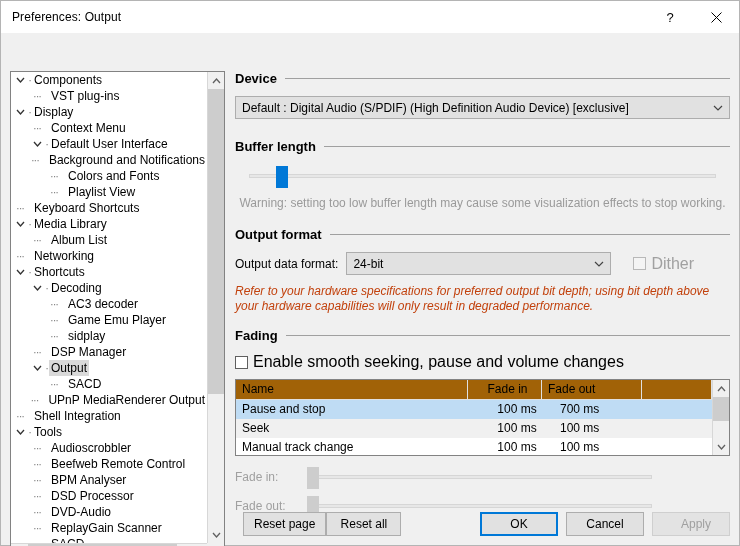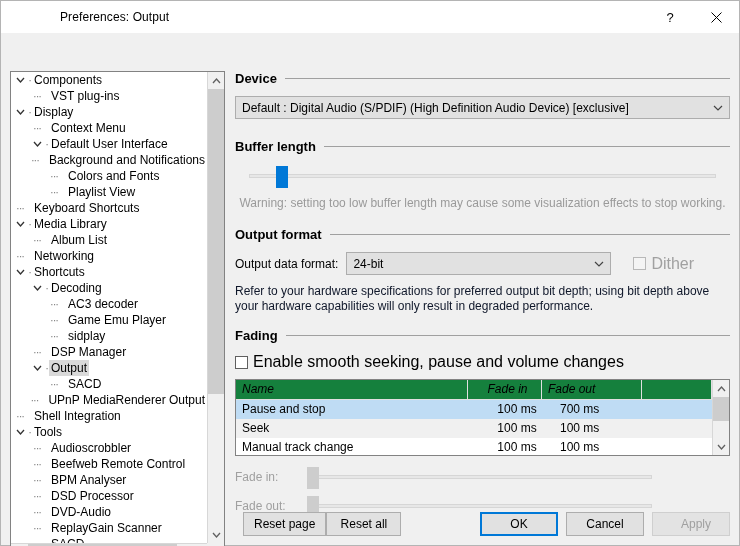--- a/index.html
+++ b/index.html
@@ -23,21 +23,21 @@
   }
   
   .titlebar {
     height: 32px; min-height: 32px;
     background: #ffffff;
     display: flex; align-items: center;
     position: relative;
   }
   .title-text {
     font-size: 12px; color: #000;
-    padding-left: 11px; letter-spacing: .1px; margin-left: 48px;
+    padding-left: 11px; letter-spacing: .1px;
   }
   .title-buttons { margin-left: auto; display: flex; height: 32px; }
   .tbtn {
     width: 46px; height: 32px;
     display: flex; align-items: center; justify-content: center;
     font-size: 13px; color: #000; background: #ffffff;
   }
   .tbtn svg { display: block; }
   
   .content {
@@ -131,38 +131,38 @@
     position: absolute; left: 0; right: 0; top: 11px; height: 4px;
     background: #e7e7e7; border: 1px solid #d6d6d6; box-sizing: border-box;
   }
   .sthumb {
     position: absolute; top: 3px; width: 12px; height: 22px;
     background: #0078d7;
   }
   .sthumb.dis { background: #cdcdcd; }
   .center-txt { text-align: center; font-size: 12px; }
   .muted { color: #9a9a9a; }
-  .note { color: #0f172a; font-size: 12px; line-height: 15px; }
+  .note { color: #c2410c; font-size: 12px; line-height: 15px; font-style: italic; }
   
   .cbrow { display: flex; align-items: center; font-size: 16px; }
   .cbox {
     width: 13px; height: 13px; background: #fff;
     border: 1px solid #5f5f5f; box-sizing: border-box;
     margin-right: 5px; min-width: 13px;
   }
   .cbox.dis { border-color: #b8b8b8; background: #f4f4f4; }
   .dis-txt { color: #a0a0a0; }
   
   .list {
     position: relative; background: #fff;
     border: 1px solid #828282; box-sizing: border-box;
     overflow: hidden;
   }
   .lrow { display: flex; height: 19px; line-height: 19px; font-size: 12px; }
-  .lhead { background: #15803d; border-bottom: 1px solid #e0e0e0; font-style: italic; }
+  .lhead { background: #a16207; border-bottom: 1px solid #e0e0e0; }
   .lhead .lc { border-right: 1px solid #e0e0e0; box-sizing: border-box; }
   .lc { padding-left: 6px; overflow: hidden; white-space: nowrap; }
   .c-name { width: 232px; min-width:232px; }
   .c-in { width: 74px; min-width:74px;text-align:center; }
   .c-out { width: 100px; min-width:100px; }
   .c-rest { flex: 1; }
   .lrow.sel { background: #bfdcf4; }
   .lrow.alt { background: #f0f0f0; }
   
   .btn {

